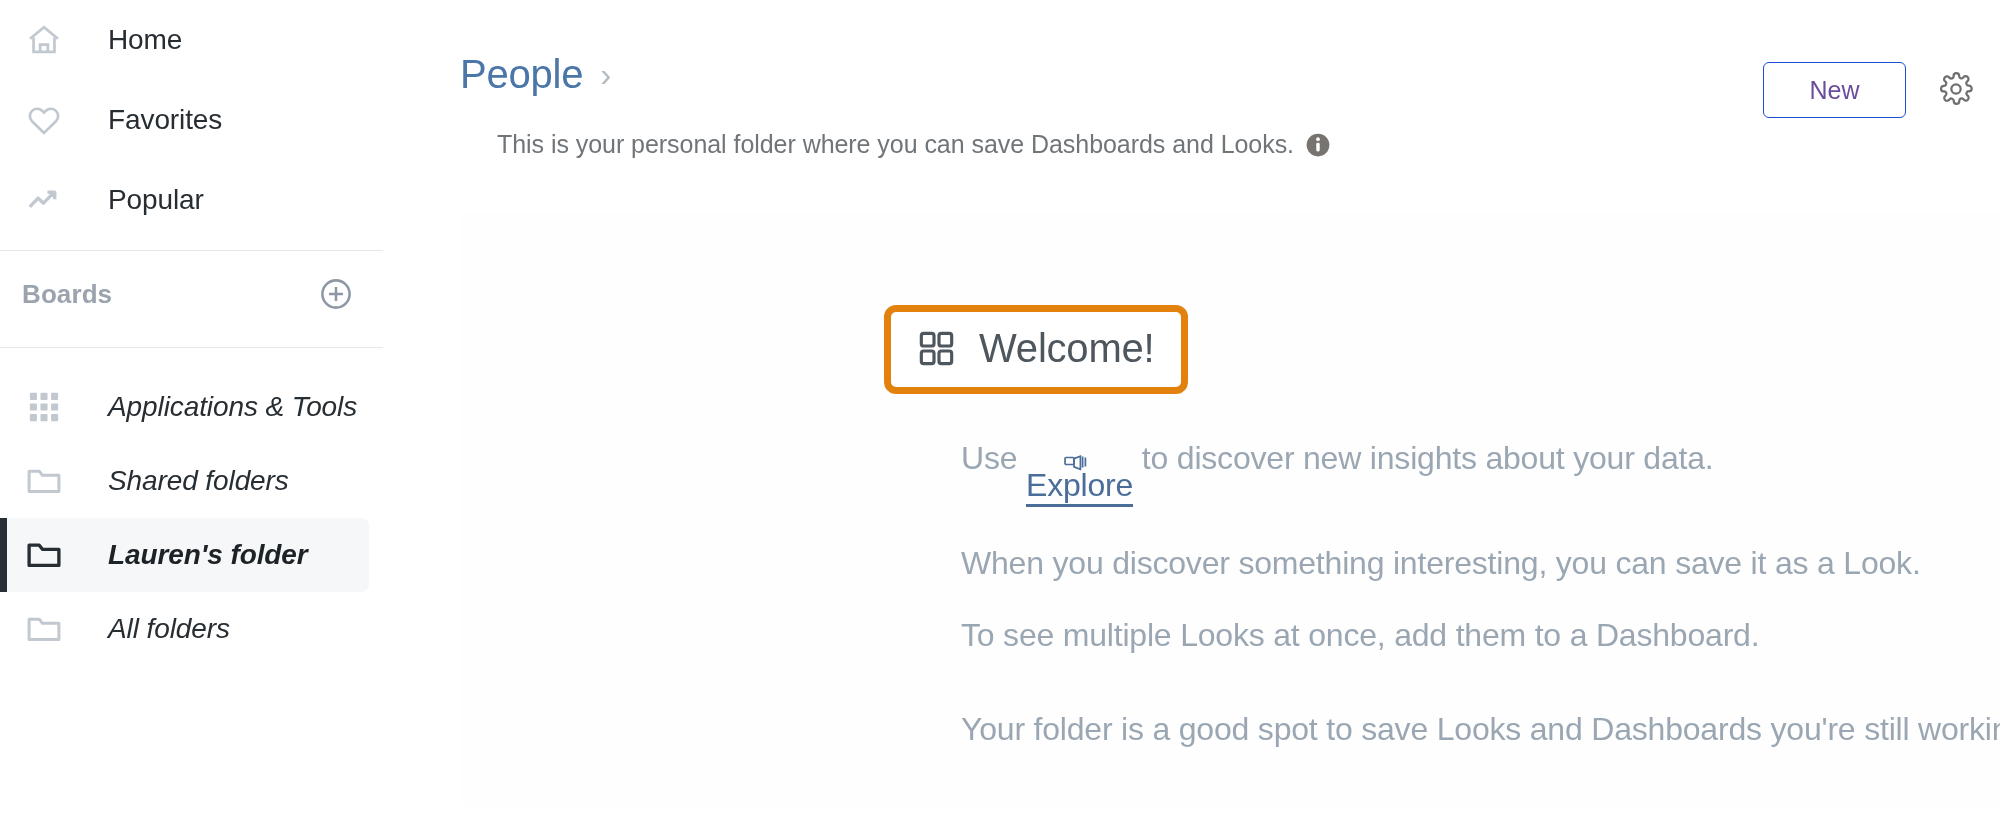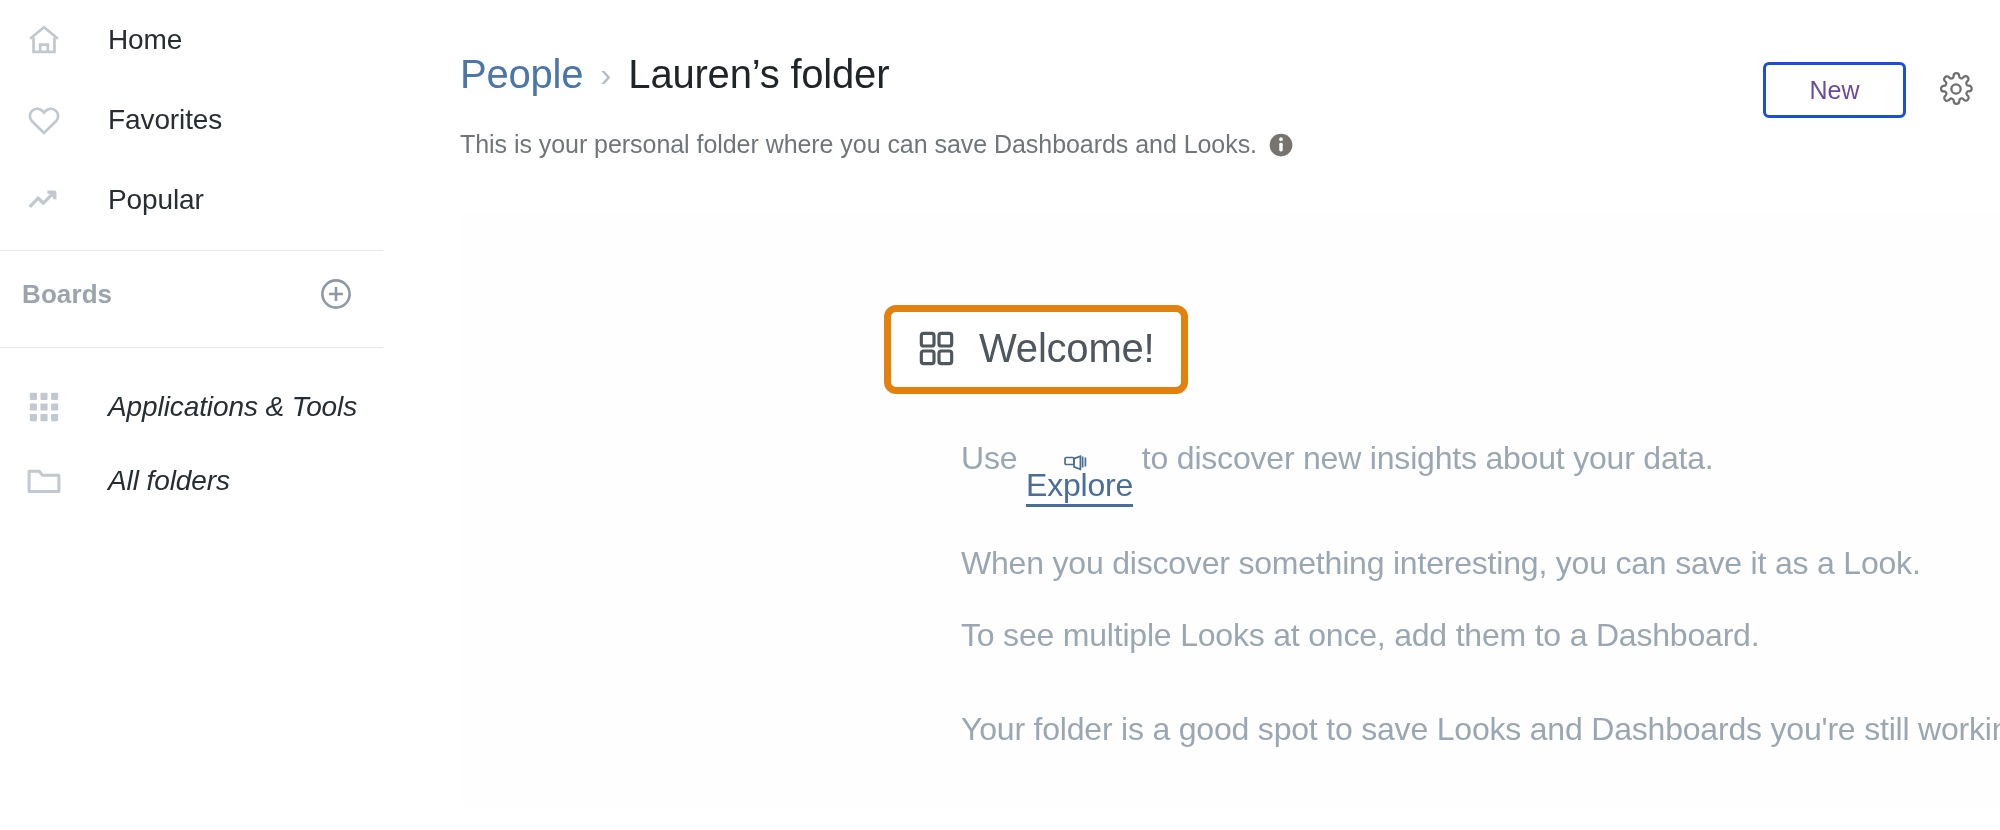--- a/index.html
+++ b/index.html
@@ -145,38 +145,39 @@
     font-size: 40px;
     color: #1e2428;
     letter-spacing: -0.2px;
   }
   .subtitle {
     margin-top: 28px;
     font-size: 25px;
     color: #70757a;
     display: flex;
     letter-spacing: -0.05px;
+    margin-left: 37px;
   }
   .info-icon {
     margin-left: 11px;
     display: inline-flex;
     align-items: center;
   }
 
   .header-actions {
     position: absolute;
     top: 62px;
     right: 22px;
     display: flex;
     align-items: center;
   }
   .new-button {
     width: 143px;
     height: 56px;
-    border: 3px solid #1d4ed8;
+    border: 1px solid #1d4ed8;
     border-radius: 6px;
     background: #ffffff;
     color: #6b4b9e;
     font-size: 25px;
     font-family: "Liberation Sans", sans-serif;
     cursor: pointer;
     display: flex;
     align-items: center;
     justify-content: center;
   }
@@ -311,41 +312,56 @@
             <rect x="9.5" y="9.5" width="5" height="5" rx="0.6"></rect>
             <rect x="17" y="9.5" width="5" height="5" rx="0.6"></rect>
           <rect x="2" y="17" width="5" height="5" rx="0.6"></rect>
             <rect x="9.5" y="17" width="5" height="5" rx="0.6"></rect>
             <rect x="17" y="17" width="5" height="5" rx="0.6"></rect>
         </svg>
       </span>
       <span class="nav-label">Applications &amp; Tools</span>
     </div>
 
-
+    <div class="folder-item">
+      <span class="nav-icon">
+        <svg width="38" height="38" viewBox="0 0 24 24" fill="none" stroke="currentColor" stroke-width="1.9" stroke-linejoin="round">
+          <path d="M2.6 18.6V5.8h6.4l2 2.6h10.4v10.2z"></path>
+        </svg>
+      </span>
+      <span class="nav-label">Shared folders</span>
+    </div>
+
+    <div class="folder-item selected">
+      <span class="nav-icon">
+        <svg width="38" height="38" viewBox="0 0 24 24" fill="none" stroke="currentColor" stroke-width="2.1" stroke-linejoin="round">
+          <path d="M2.6 18.6V5.8h6.4l2 2.6h10.4v10.2z"></path>
+        </svg>
+      </span>
+      <span class="nav-label">Lauren's folder</span>
+    </div>
 
     <div class="folder-item">
       <span class="nav-icon">
         <svg width="38" height="38" viewBox="0 0 24 24" fill="none" stroke="currentColor" stroke-width="1.9" stroke-linejoin="round">
           <path d="M2.6 18.6V5.8h6.4l2 2.6h10.4v10.2z"></path>
         </svg>
       </span>
       <span class="nav-label">All folders</span>
     </div>
   </aside>
 
   <main class="main">
 
     <div class="content-panel"></div>
 
     <div class="header">
       <div class="breadcrumb">
         <span class="crumb-link">People</span>
         <span class="crumb-sep">›</span>
-        <span class="crumb-current">Lauren’s folder</span>
       </div>
 
       <div class="subtitle">
         <span>This is your personal folder where you can save Dashboards and Looks.</span>
         <span class="info-icon">
           <svg width="26" height="26" viewBox="0 0 24 24">
             <circle cx="12" cy="12" r="10.5" fill="#77736f"></circle>
             <circle cx="12" cy="6.6" r="1.7" fill="#ffffff"></circle>
             <rect x="10.4" y="9.9" width="3.2" height="8.1" rx="1.3" fill="#ffffff"></rect>
           </svg>

